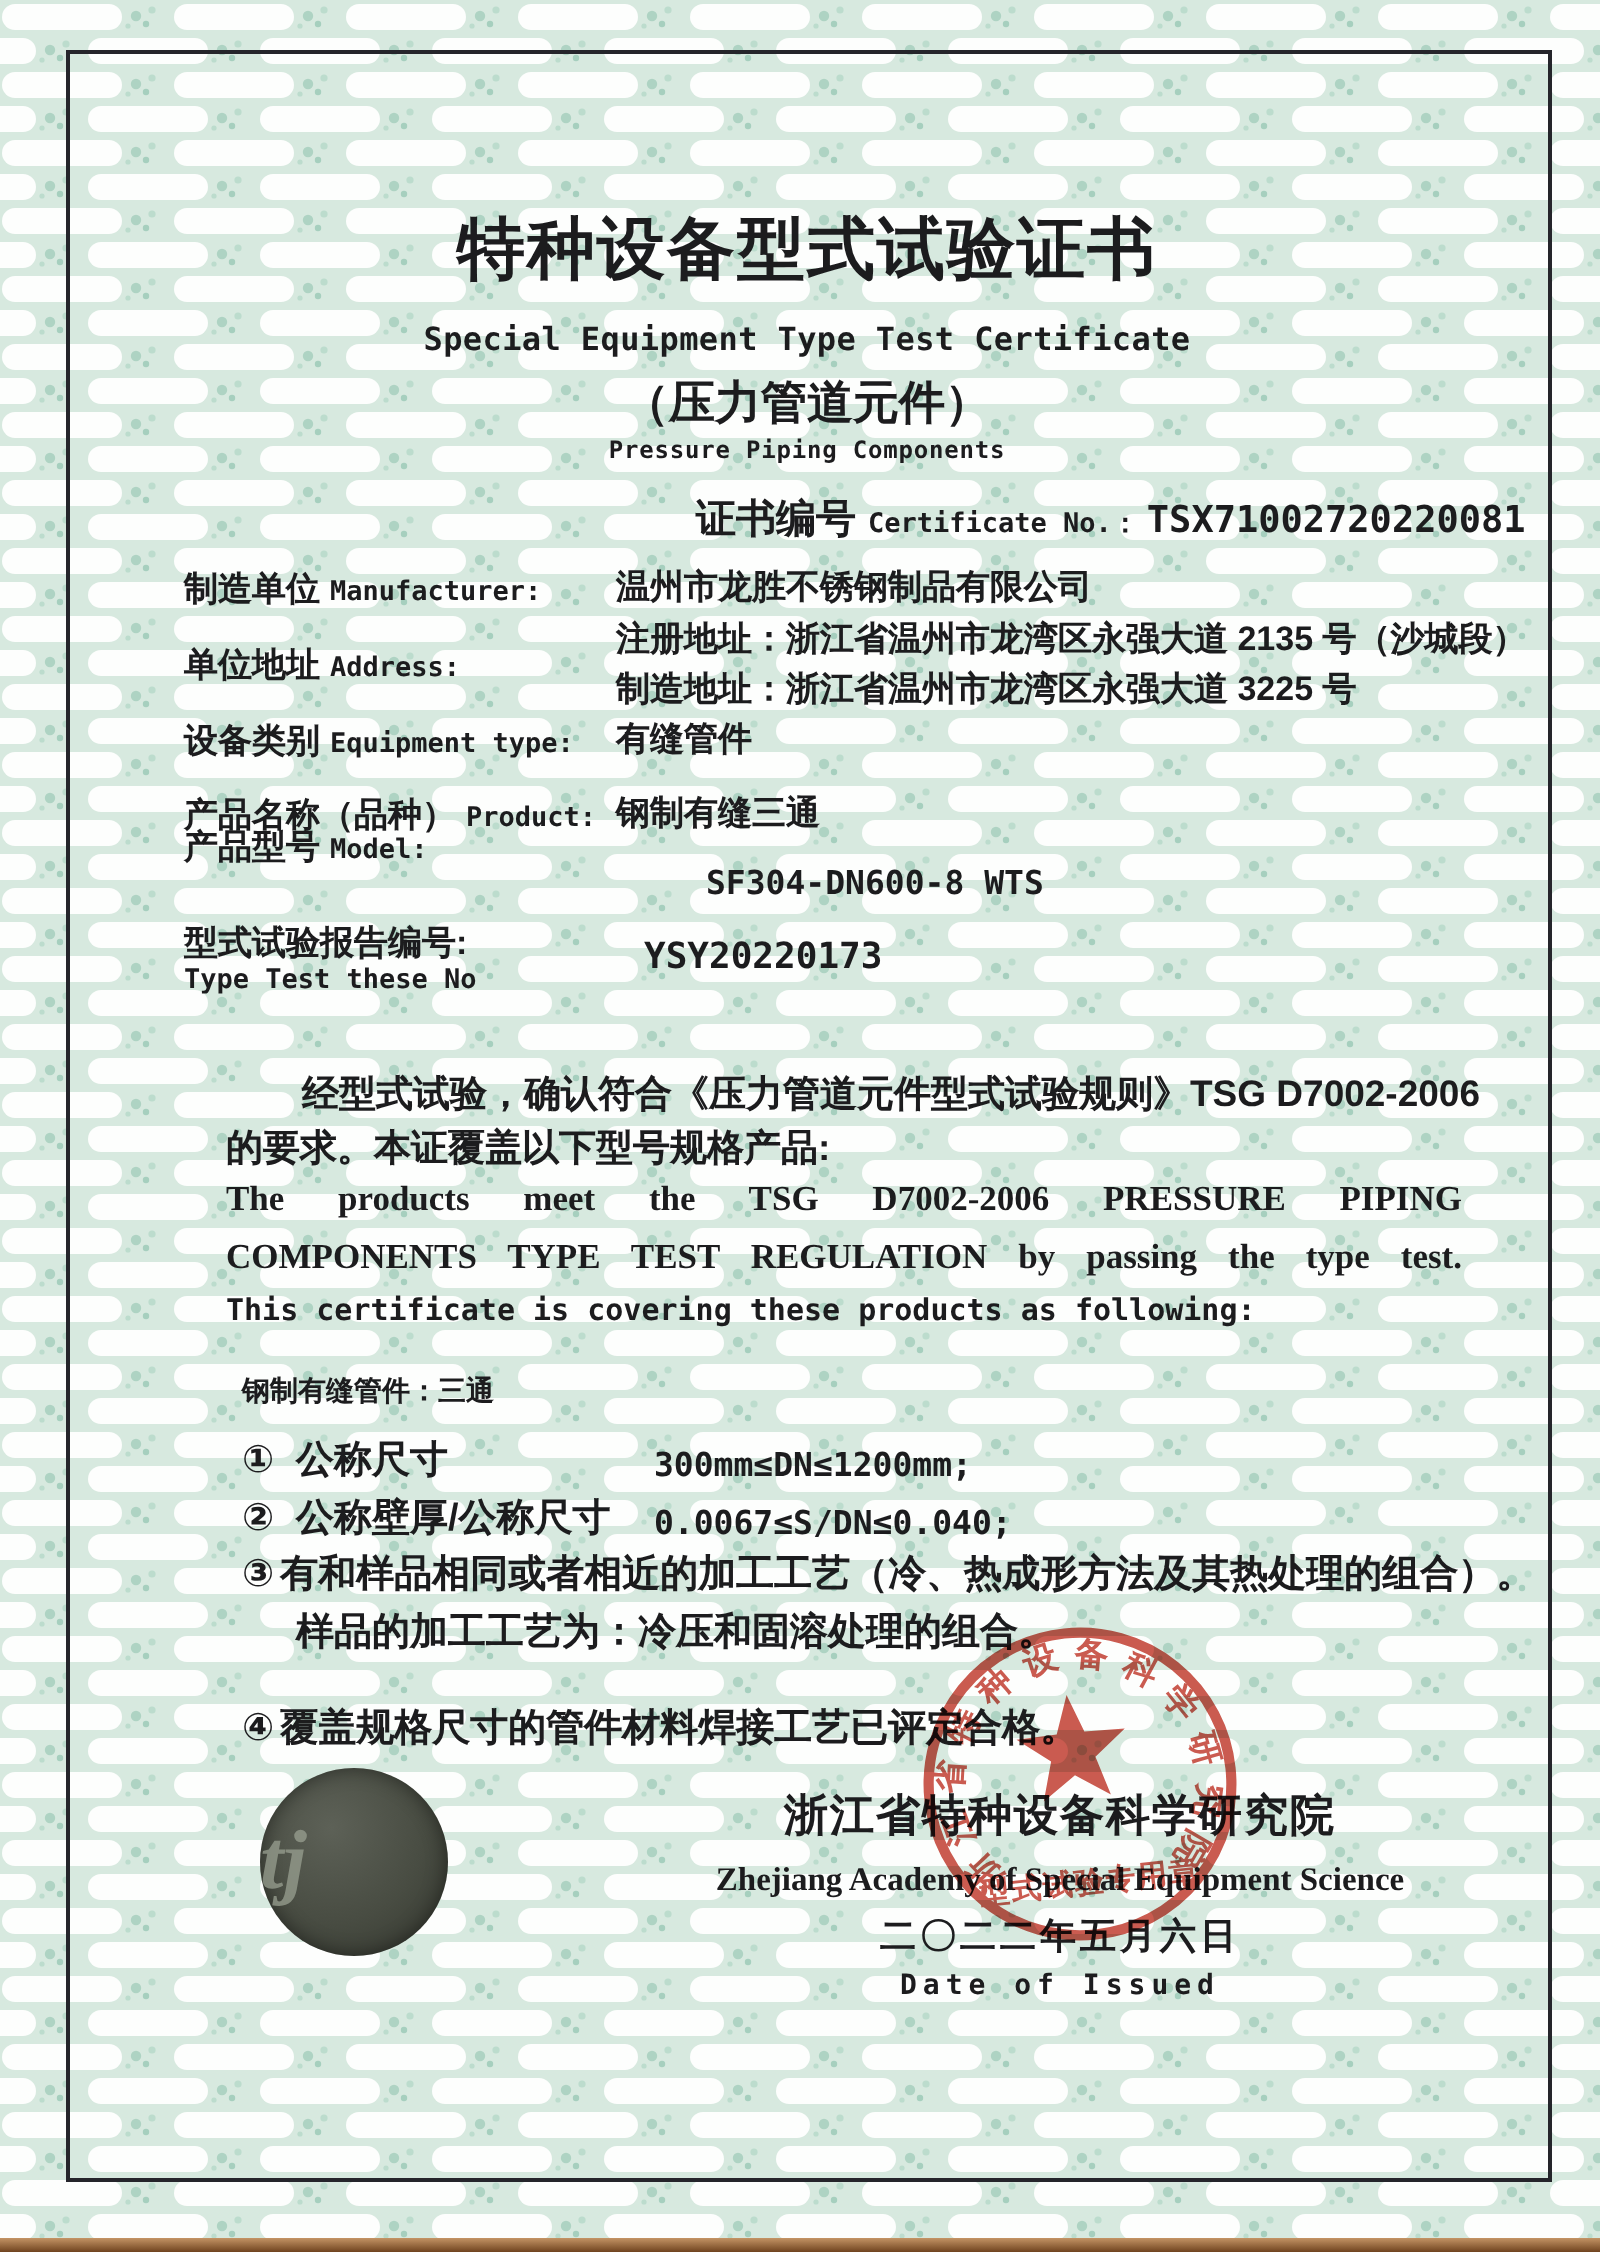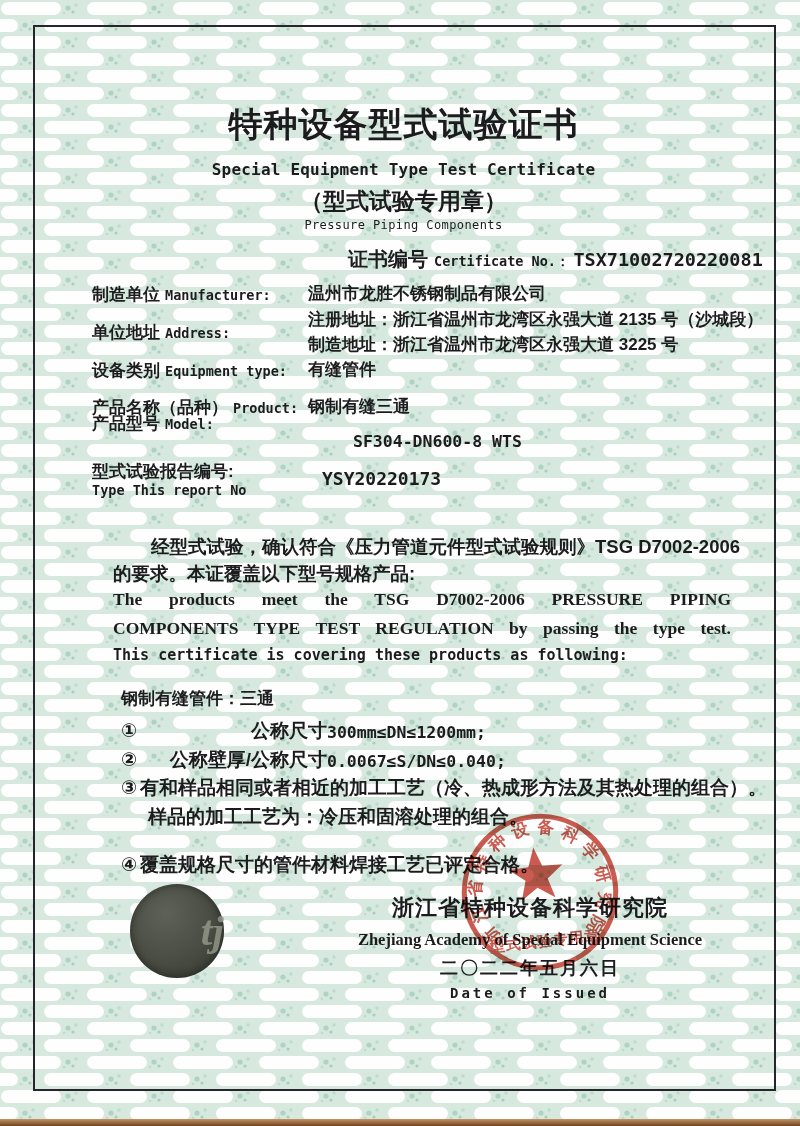--- a/index.html
+++ b/index.html
@@ -22,52 +22,52 @@
     border:2.5px solid #25252b;
     pointer-events:none;
   }
   .abs{position:absolute;z-index:2;}
   .ctr{left:35px;width:737px;text-align:center;}
   .mono{font-family:"DejaVu Sans Mono","Liberation Mono",monospace;}
 
   .title-cn{top:102px;font-size:34px;font-weight:700;letter-spacing:1px;}
   .title-en{top:160px;font-size:16px;font-weight:600;letter-spacing:.2px;}
   .subtitle-cn{top:186px;font-size:23px;font-weight:700;}
-  .subtitle-en{top:218px;font-size:12px;font-weight:400;letter-spacing:.4px;}
+  .subtitle-en{top:218px;font-size:12px;font-weight:700;letter-spacing:.4px;}
 
   .certno{top:246px;left:348px;white-space:nowrap;}
   .certno .lab-cn{font-size:20px;font-weight:700;}
   .certno .lab-en{font-size:13.5px;font-weight:600;margin-left:6px;}
   .certno .num{font-size:18.5px;font-weight:700;margin-left:4px;}
 
   .flabel{left:92px;font-size:17px;font-weight:700;white-space:nowrap;}
   .flabel .en{font-family:"DejaVu Sans Mono","Liberation Mono",monospace;font-size:13.5px;font-weight:600;margin-left:5px;}
   .fvalue{left:308px;font-size:17px;font-weight:600;white-space:nowrap;}
 
   .stmt{left:113px;width:618px;font-size:18.5px;line-height:28px;font-weight:600;}
   .stmt-en{left:113px;width:618px;font-family:"Liberation Serif","DejaVu Serif",serif;
            font-size:17.5px;font-weight:700;white-space:nowrap;}
   .just{text-align:justify;text-align-last:justify;white-space:normal;}
   .stmt-mono{left:113px;width:640px;font-family:"DejaVu Sans Mono","Liberation Mono",monospace;
              font-size:15px;font-weight:600;}
 
-  .cov-head{left:121px;font-size:17px;font-weight:700;}
+  .cov-head{left:121px;font-size:14px;font-weight:700;}
   .pitem{left:121px;width:624px;font-size:19px;font-weight:600;line-height:29px;}
   .pitem-cols{display:flex;}
   .pitem-cols .pnum{width:27px;flex:0 0 auto;}
-  .pitem-cols .pname{min-width:179px;flex:0 0 auto;text-align:right;}
+  .pitem-cols .pname{min-width:179px;flex:0 0 auto;}
   .pitem-cols .pvalue{font-family:"DejaVu Sans Mono","Liberation Mono",monospace;font-size:16.5px;font-weight:700;padding-top:2px;}
   .pitem-text{padding-left:27px;text-indent:-27px;}
   .pitem-text .pnum{margin-right:3px;}
 
   .logo{
     left:130px;top:884px;width:94px;height:94px;border-radius:50%;
     background:radial-gradient(circle at 38% 32%, #5d6157 0%, #484c42 55%, #33362e 100%);
     box-shadow:inset 0 0 10px rgba(0,0,0,.45);
-    display:flex;align-items:center;justify-content:flex-end;
+    display:flex;align-items:center;justify-content:flex-start;
   }
   .logo span{
     font-family:"Liberation Serif","DejaVu Serif",serif;
     font-style:italic;font-weight:700;font-size:42px;color:#99a091;opacity:.75;
   }
 
   .issuer{left:340px;top:893px;width:380px;text-align:center;}
   .issuer .org-cn{font-size:22px;font-weight:700;letter-spacing:1px;}
   .issuer .org-en{font-family:"Liberation Serif","DejaVu Serif",serif;font-size:16.5px;font-weight:700;margin-top:7px;}
   .issuer .date-cn{font-size:18px;font-weight:700;margin-top:6px;letter-spacing:2px;}
@@ -104,21 +104,21 @@
         <rect x="-42" y="19" width="60" height="13" rx="6.5" fill="#fdfefd"></rect>
       </pattern>
     </defs>
     <rect width="800" height="1126" fill="url(#guil)"></rect>
   </svg>
 
   <div class="frame"></div>
 
   <div class="abs ctr title-cn">特种设备型式试验证书</div>
   <div class="abs ctr title-en mono">Special Equipment Type Test Certificate</div>
-  <div class="abs ctr subtitle-cn">（型式试验专用章）</div>
+  <div class="abs ctr subtitle-cn">（压力管道元件）</div>
   <div class="abs ctr subtitle-en mono">Pressure Piping Components</div>
 
   <div class="abs certno">
     <span class="lab-cn">证书编号</span><span class="lab-en mono">Certificate No.：</span><span class="num mono">TSX71002720220081</span>
   </div>
 
   <div class="abs flabel" style="top:283px;">
     <span>制造单位</span><span class="en">Manufacturer:</span>
   </div>
   <div class="abs fvalue" style="top:282px;">温州市龙胜不锈钢制品有限公司</div>
@@ -138,21 +138,21 @@
     <span>产品名称（品种）</span><span class="en">Product:</span>
   </div>
   <div class="abs fvalue" style="top:395px;">钢制有缝三通</div>
 
   <div class="abs flabel" style="top:412px;">
     <span>产品型号</span><span class="en">Model:</span>
   </div>
   <div class="abs fvalue mono" style="top:432px;font-size:16.5px;font-weight:700;margin-left:45px;">SF304-DN600-8 WTS</div>
 
   <div class="abs flabel" style="top:460px;">型式试验报告编号:</div>
-  <div class="abs mono" style="left:92px;top:482px;font-size:13.5px;font-weight:600;">Type This report No</div>
+  <div class="abs mono" style="left:92px;top:482px;font-size:13.5px;font-weight:600;">Type Test these No</div>
   <div class="abs mono" style="left:322px;top:468px;font-size:18px;font-weight:700;">YSY20220173</div>
 
   <div class="abs stmt" style="top:533px;padding-left:38px;">经型式试验，确认符合《压力管道元件型式试验规则》TSG D7002-2006</div>
   <div class="abs stmt" style="top:560px;">的要求。本证覆盖以下型号规格产品:</div>
   <div class="abs stmt-en just" style="top:589px;">The products meet the TSG D7002-2006 PRESSURE PIPING</div>
   <div class="abs stmt-en just" style="top:618px;">COMPONENTS TYPE TEST REGULATION by passing the type test.</div>
   <div class="abs stmt-mono" style="top:646px;">This certificate is covering these products as following:</div>
 
   <div class="abs cov-head" style="top:687px;">钢制有缝管件：三通</div>
 

